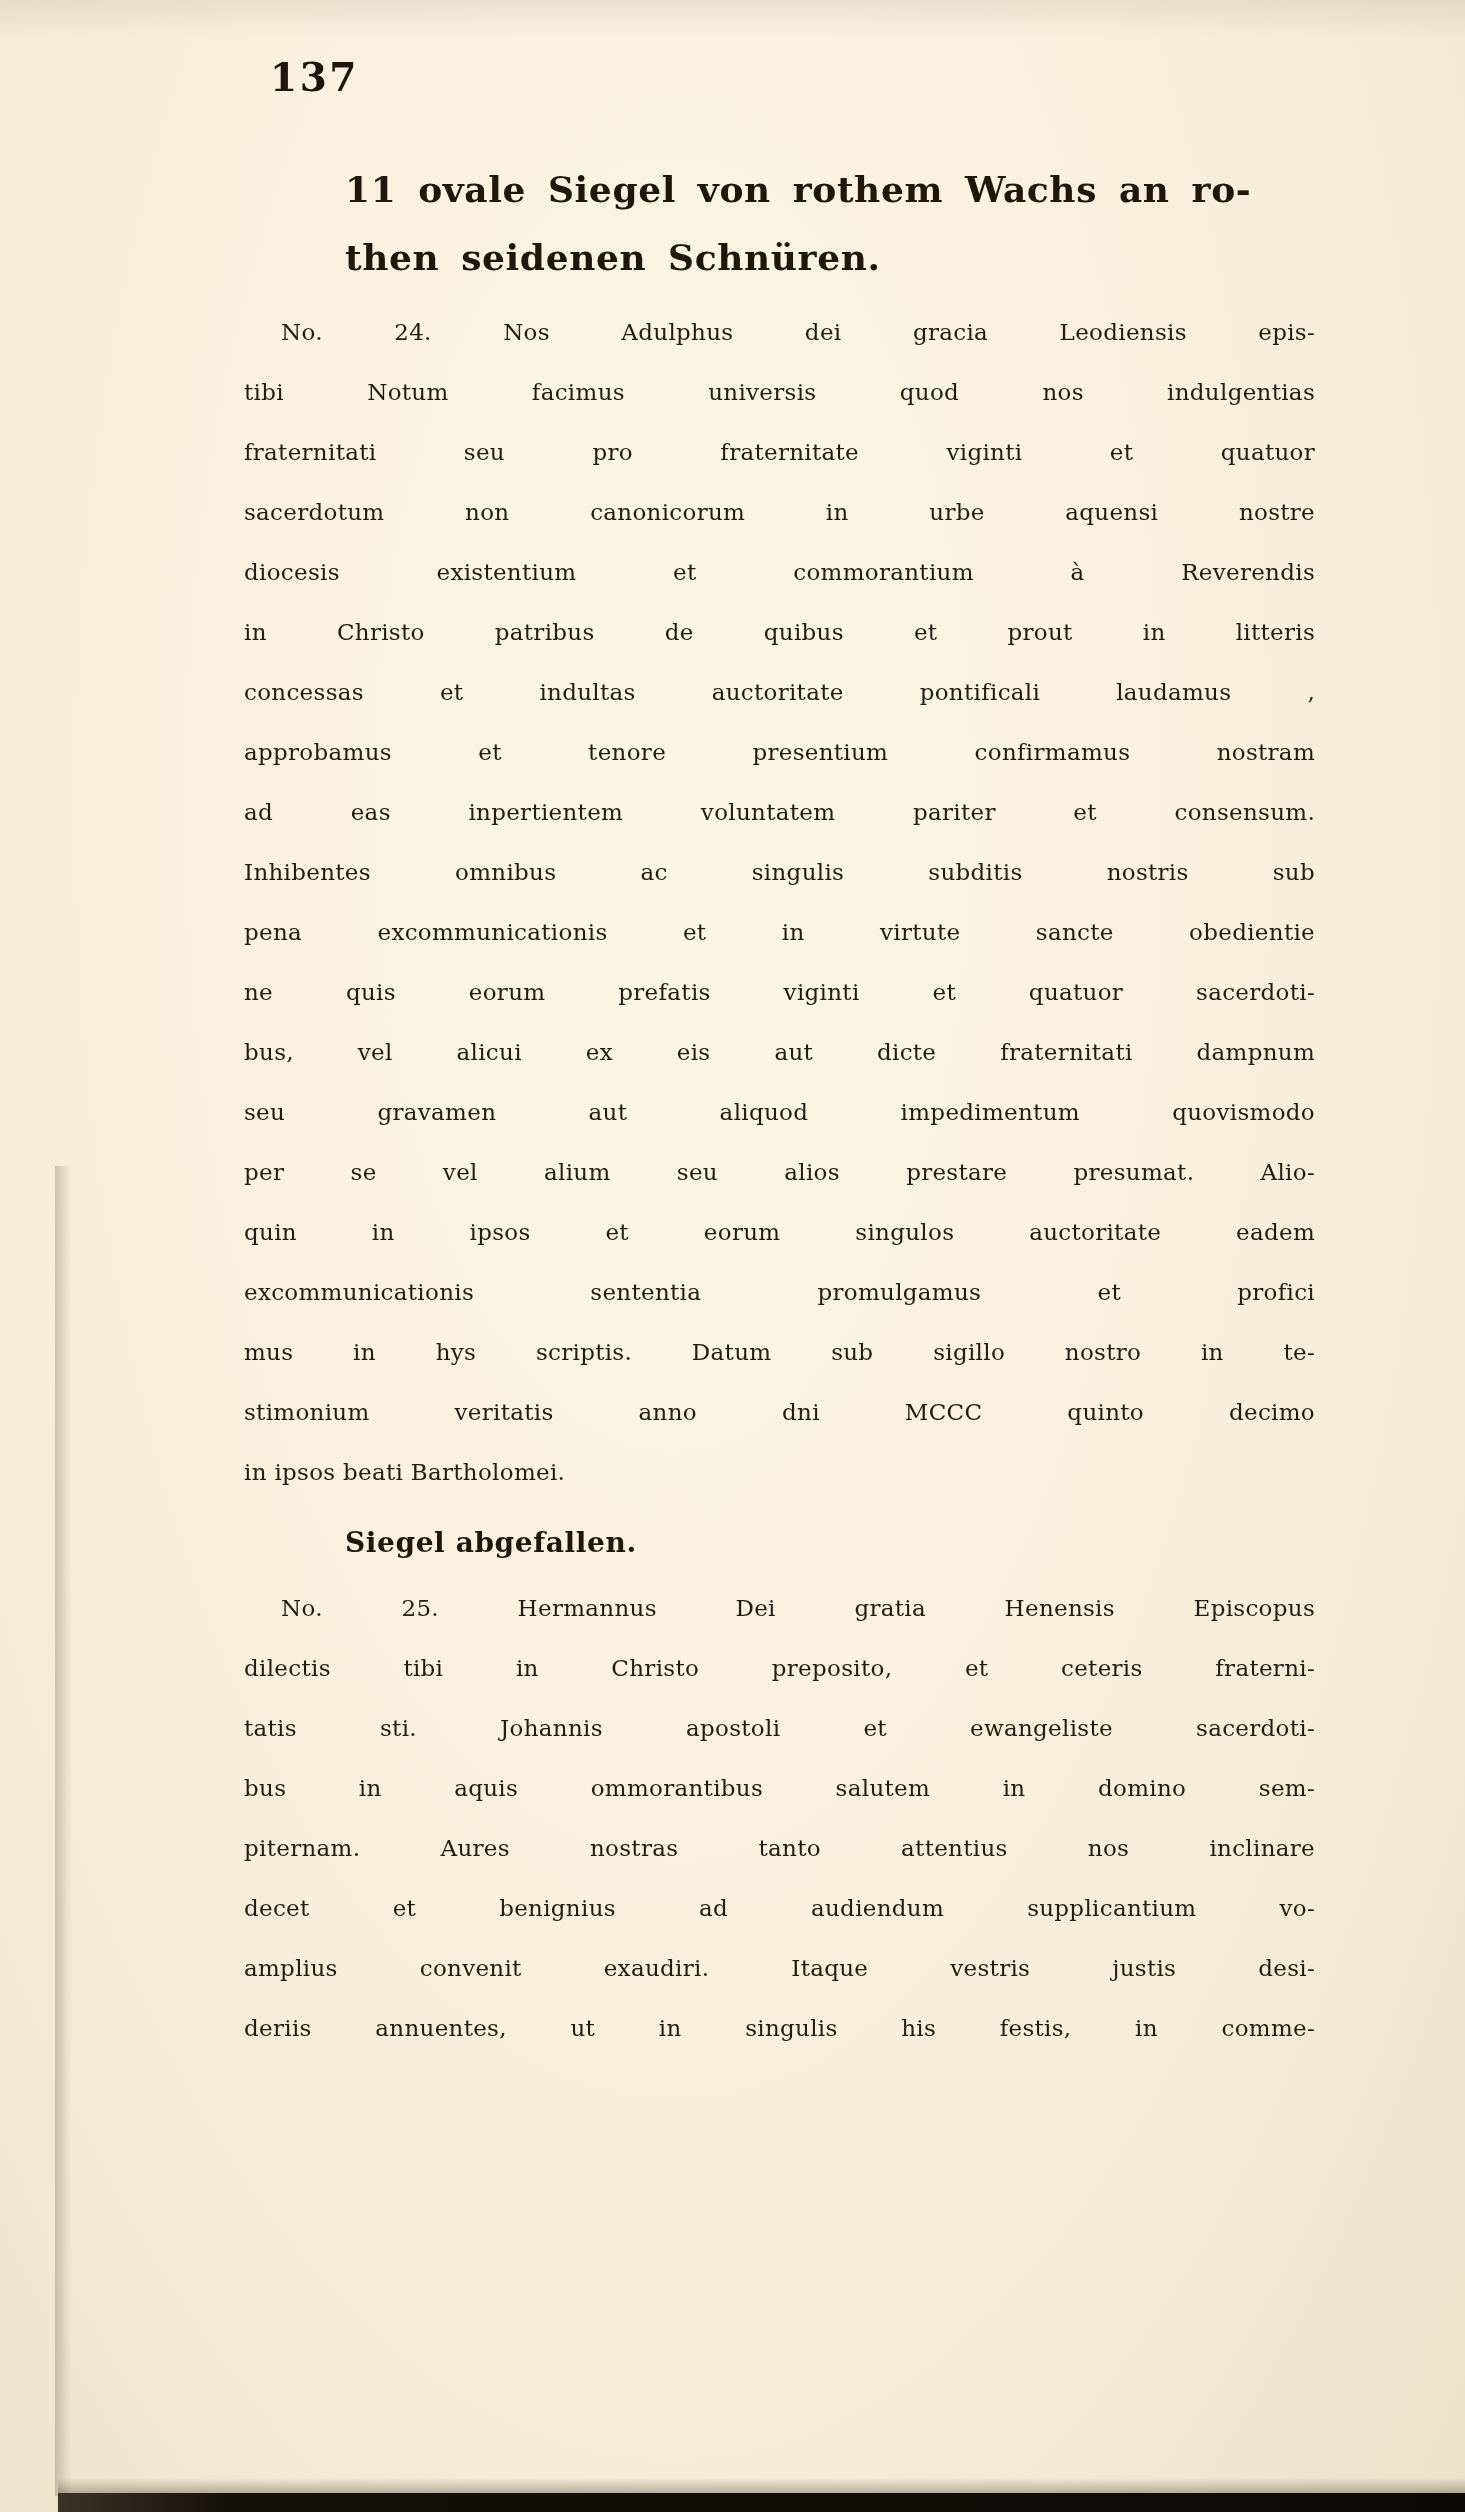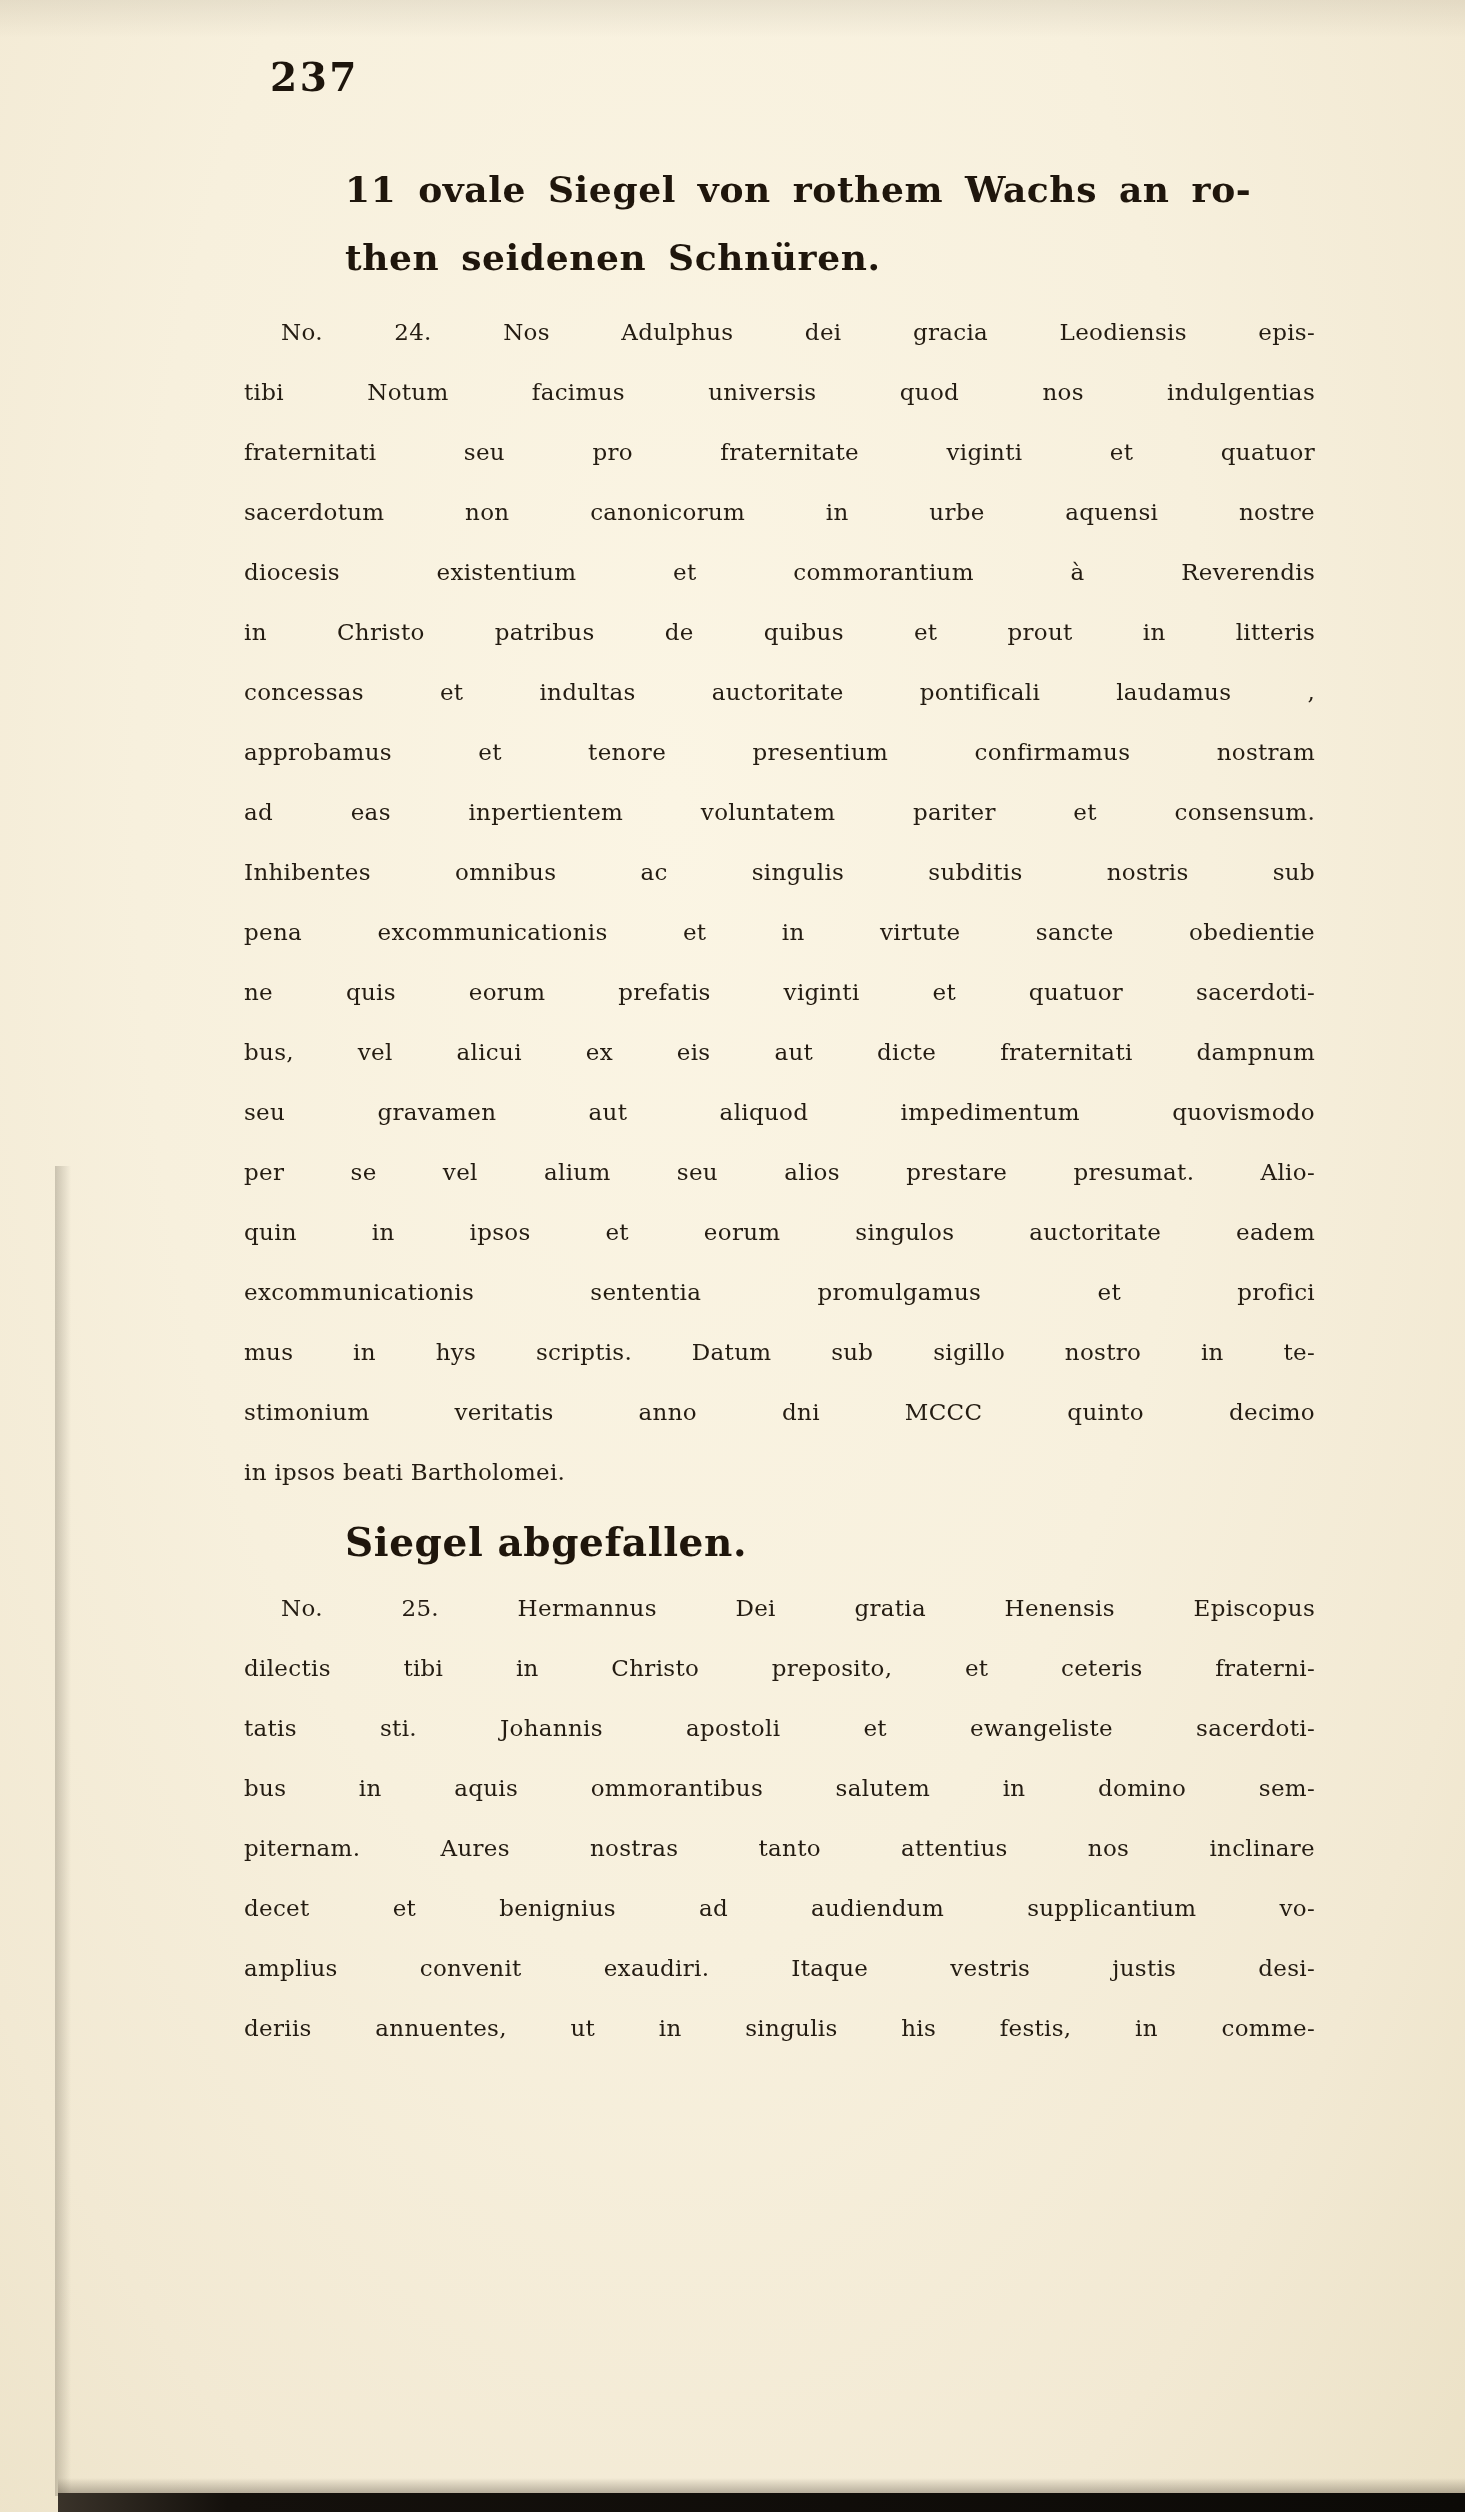--- a/index.html
+++ b/index.html
@@ -104,35 +104,35 @@
     text-align: left;
   }
   .line.first {
     text-indent: 37px;
   }
 
   .seal-note {
     margin-top: 8.8px;
     padding-left: 101px;
     font-weight: bold;
-    font-size: 39px;
+    font-size: 28px;
     line-height: 63px;
     letter-spacing: 0.6px;
     color: #1f160c;
   }
 </style>
 </head>
 <body>
 
 <div class="page">
 
   <div class="edge-top"></div>
   <div class="edge-left"></div>
 
-  <div class="page-number">237</div>
+  <div class="page-number">137</div>
 
   <div class="text-block">
 
     <div class="heading">
       <div class="h-line">11 ovale Siegel von rothem Wachs an ro-</div>
       <div class="h-line">then seidenen Schnüren.</div>
     </div>
 
     <div class="para p24">
       <div class="line just first">No. 24. Nos Adulphus dei gracia Leodiensis epis-</div>

